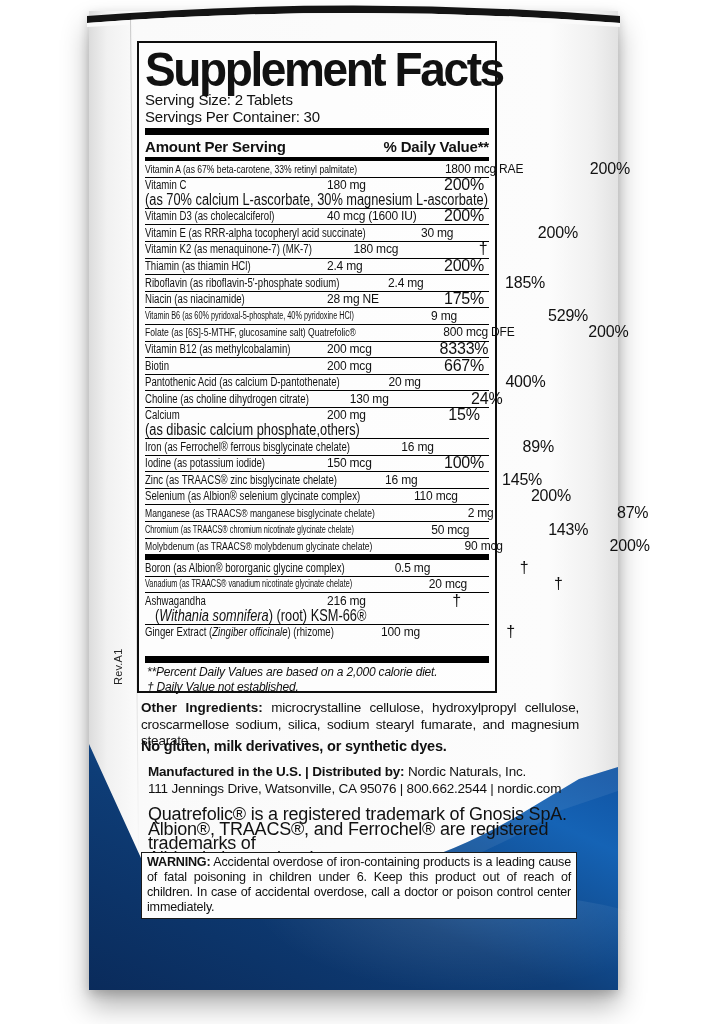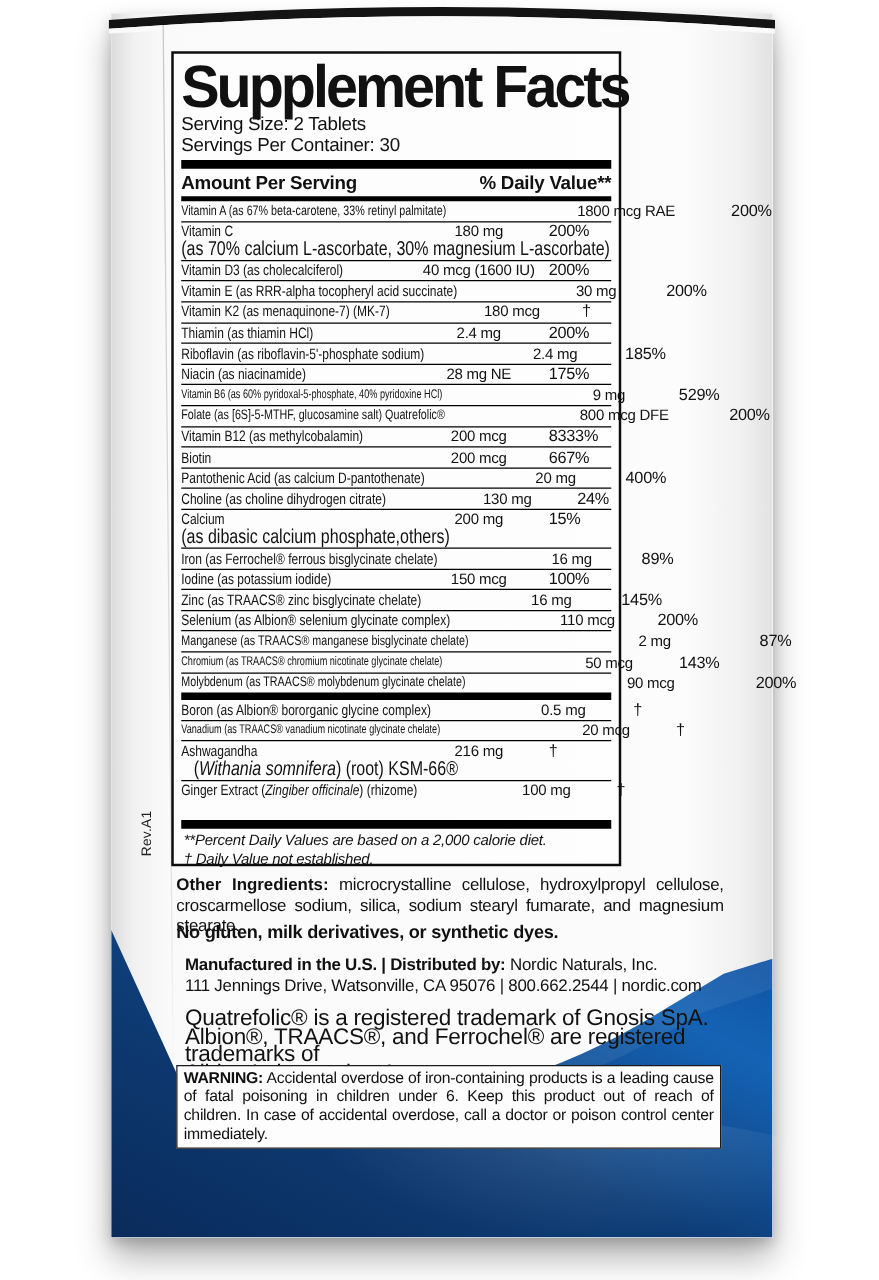--- a/index.html
+++ b/index.html
@@ -41,22 +41,22 @@
   .hdr-row { display:flex; justify-content:space-between; font-weight:bold; font-size:15px; line-height:19px; letter-spacing:-0.2px; padding-top:1px;}
   .rows {}
   .nrow { display:grid; grid-template-columns:1fr 112px 50px; border-top:1.5px solid #000; padding:0.5px 0; font-size:12px; line-height:14.6px; align-items:start; }
   .nrow.first { border-top:none; }
   .nrow .nm { white-space:nowrap; overflow:visible; }
   .nrow .nm > span { display:inline-block; transform:scaleX(0.80); transform-origin:0 50%; white-space:nowrap; }
   .nrow.s  { font-size:11px;gap:28px; }
   .nrow.s .nm > span { transform:scaleX(0.78); }
   .nrow.xs { font-size:10px; }
   .nrow.xs .nm > span { transform:scaleX(0.73); }
-  .nrow .amt { text-align:center; font-size:12px; letter-spacing:-0.2px; }
-  .nrow .dv  { text-align:left; font-size:13px; letter-spacing:-0.2px; }
+  .nrow .amt { font-size:12px; letter-spacing:-0.2px; }
+  .nrow .dv  { text-align:center; font-size:16px; letter-spacing:-0.2px; }
   .nrow .dv.dag { padding-right:15px; }
   .nrow .sub { grid-column:1 / -1; font-size:16px; white-space:nowrap; }
   .nrow .sub > span { display:inline-block; transform:scaleX(0.80); transform-origin:0 50%; white-space:nowrap; }
   .nrow .sub.ind { padding-left:10px; }
   .footnotes { border-top:7px solid #000; margin-top:16px; padding:2px 0 2px 2px; font-size:12px; line-height:14.8px; letter-spacing:-0.2px;font-style:italic; }
 
   
   .other-ing { position:absolute; left:52px; top:689px; width:438px; font-size:13.5px; line-height:16.5px; text-align:justify; letter-spacing:-0.2px; }
   .other-ing b { letter-spacing:0; }
   .no-gluten { position:absolute; left:52px; top:727px; width:438px; font-size:14.5px; font-weight:bold; letter-spacing:-0.2px; }

